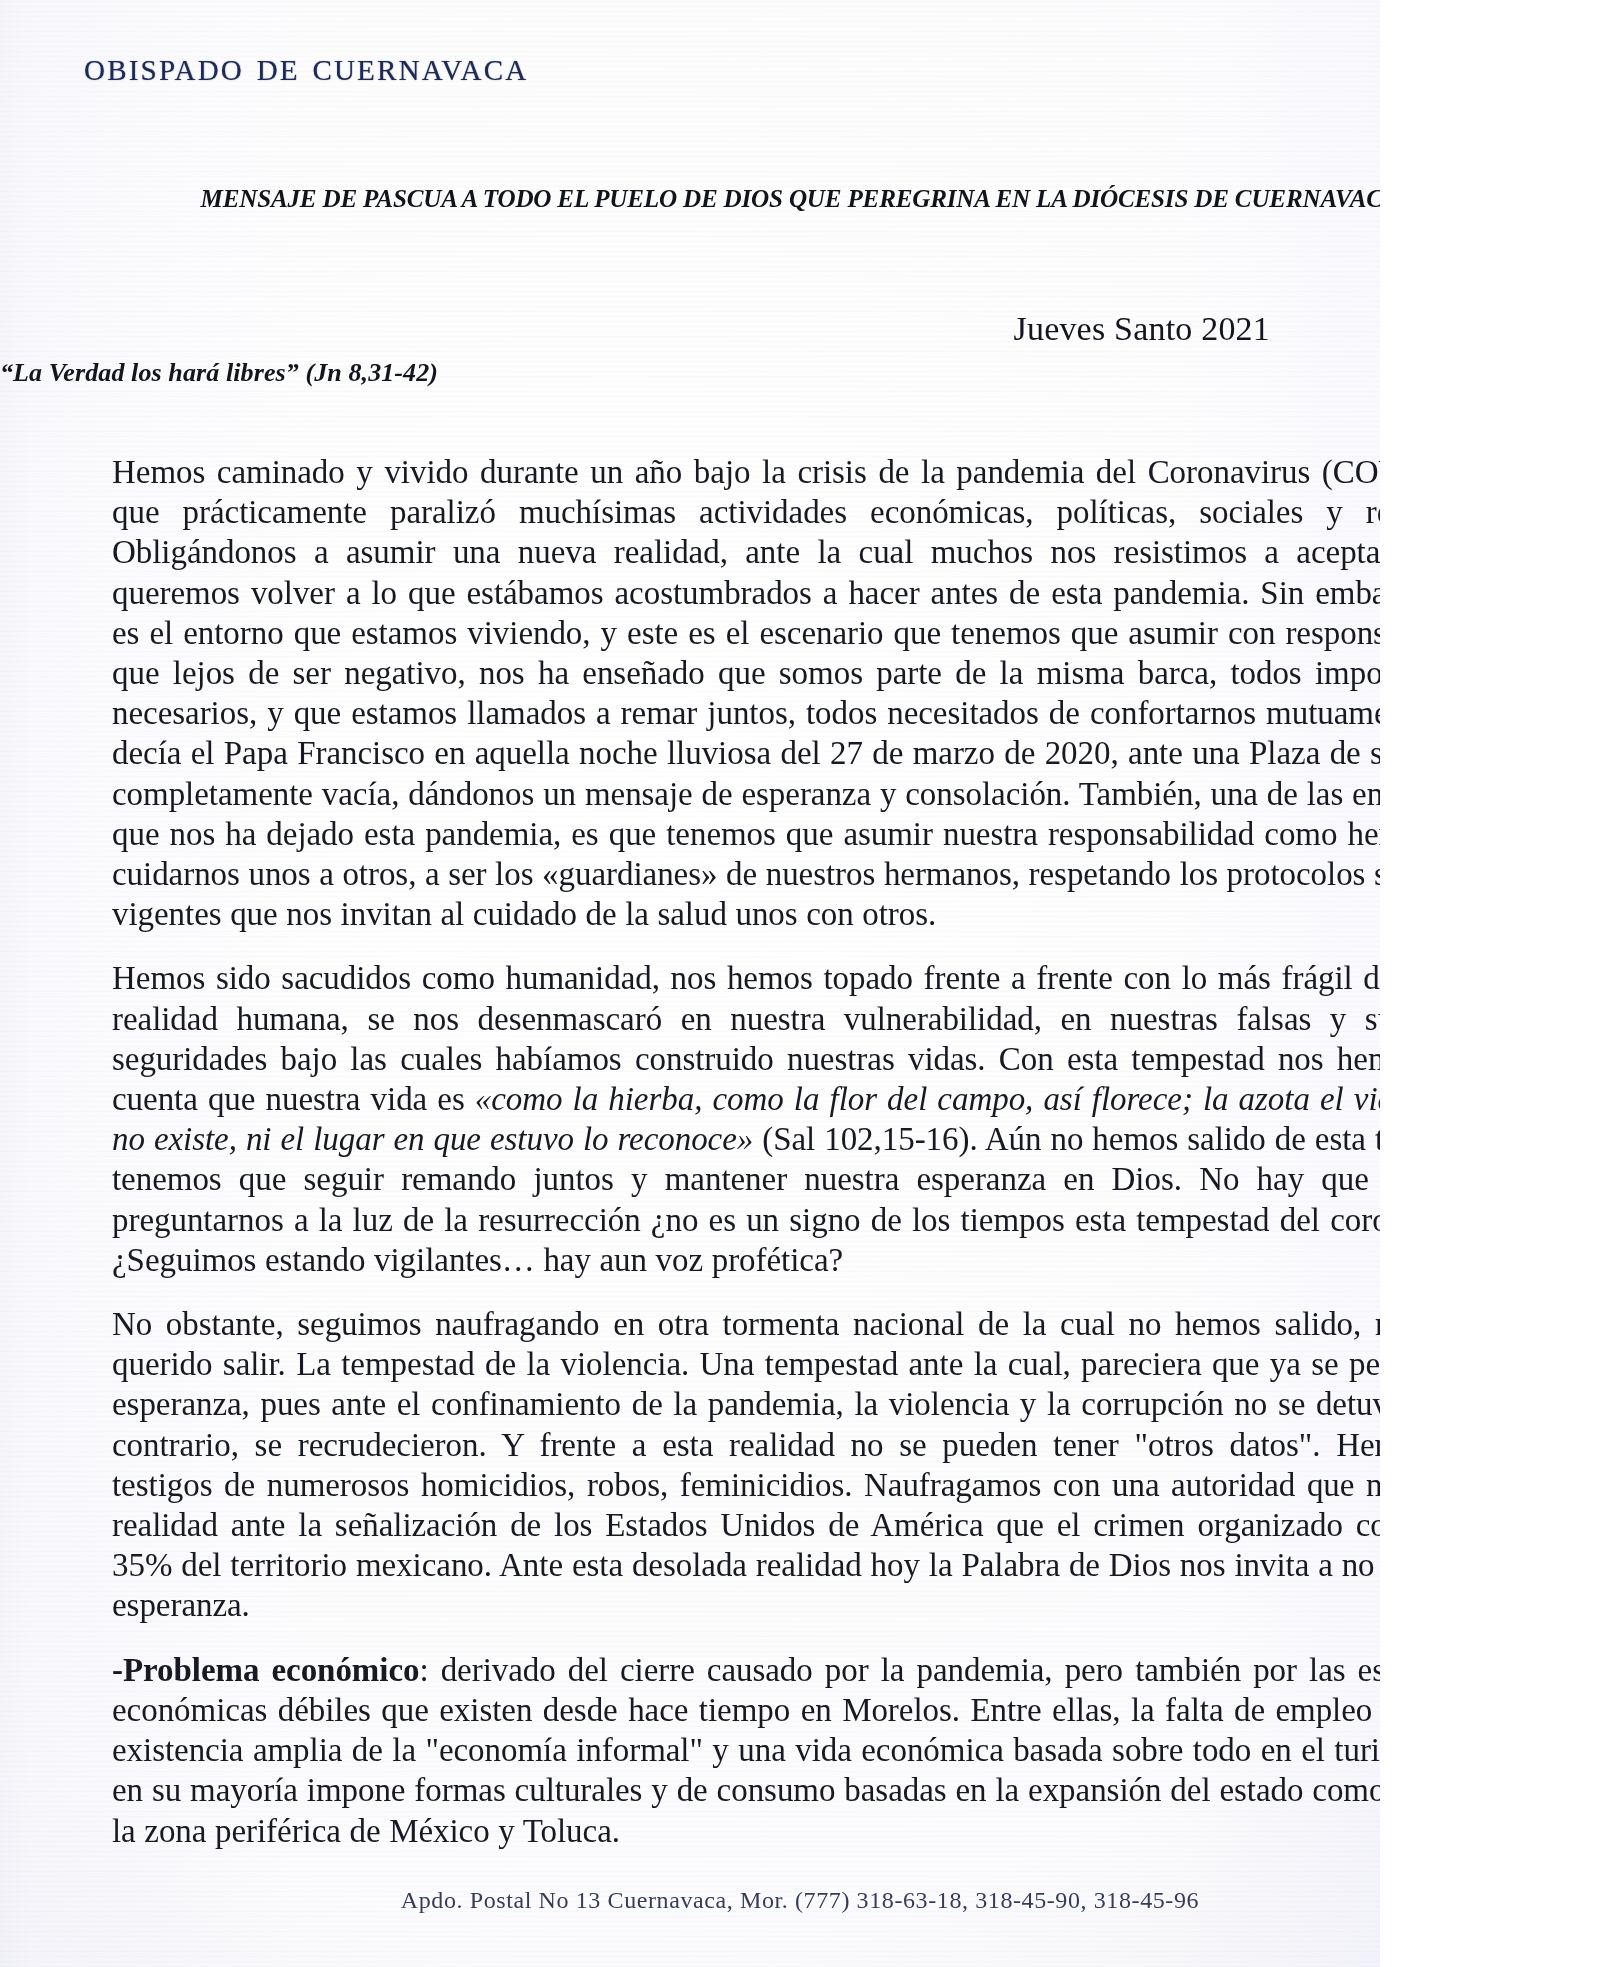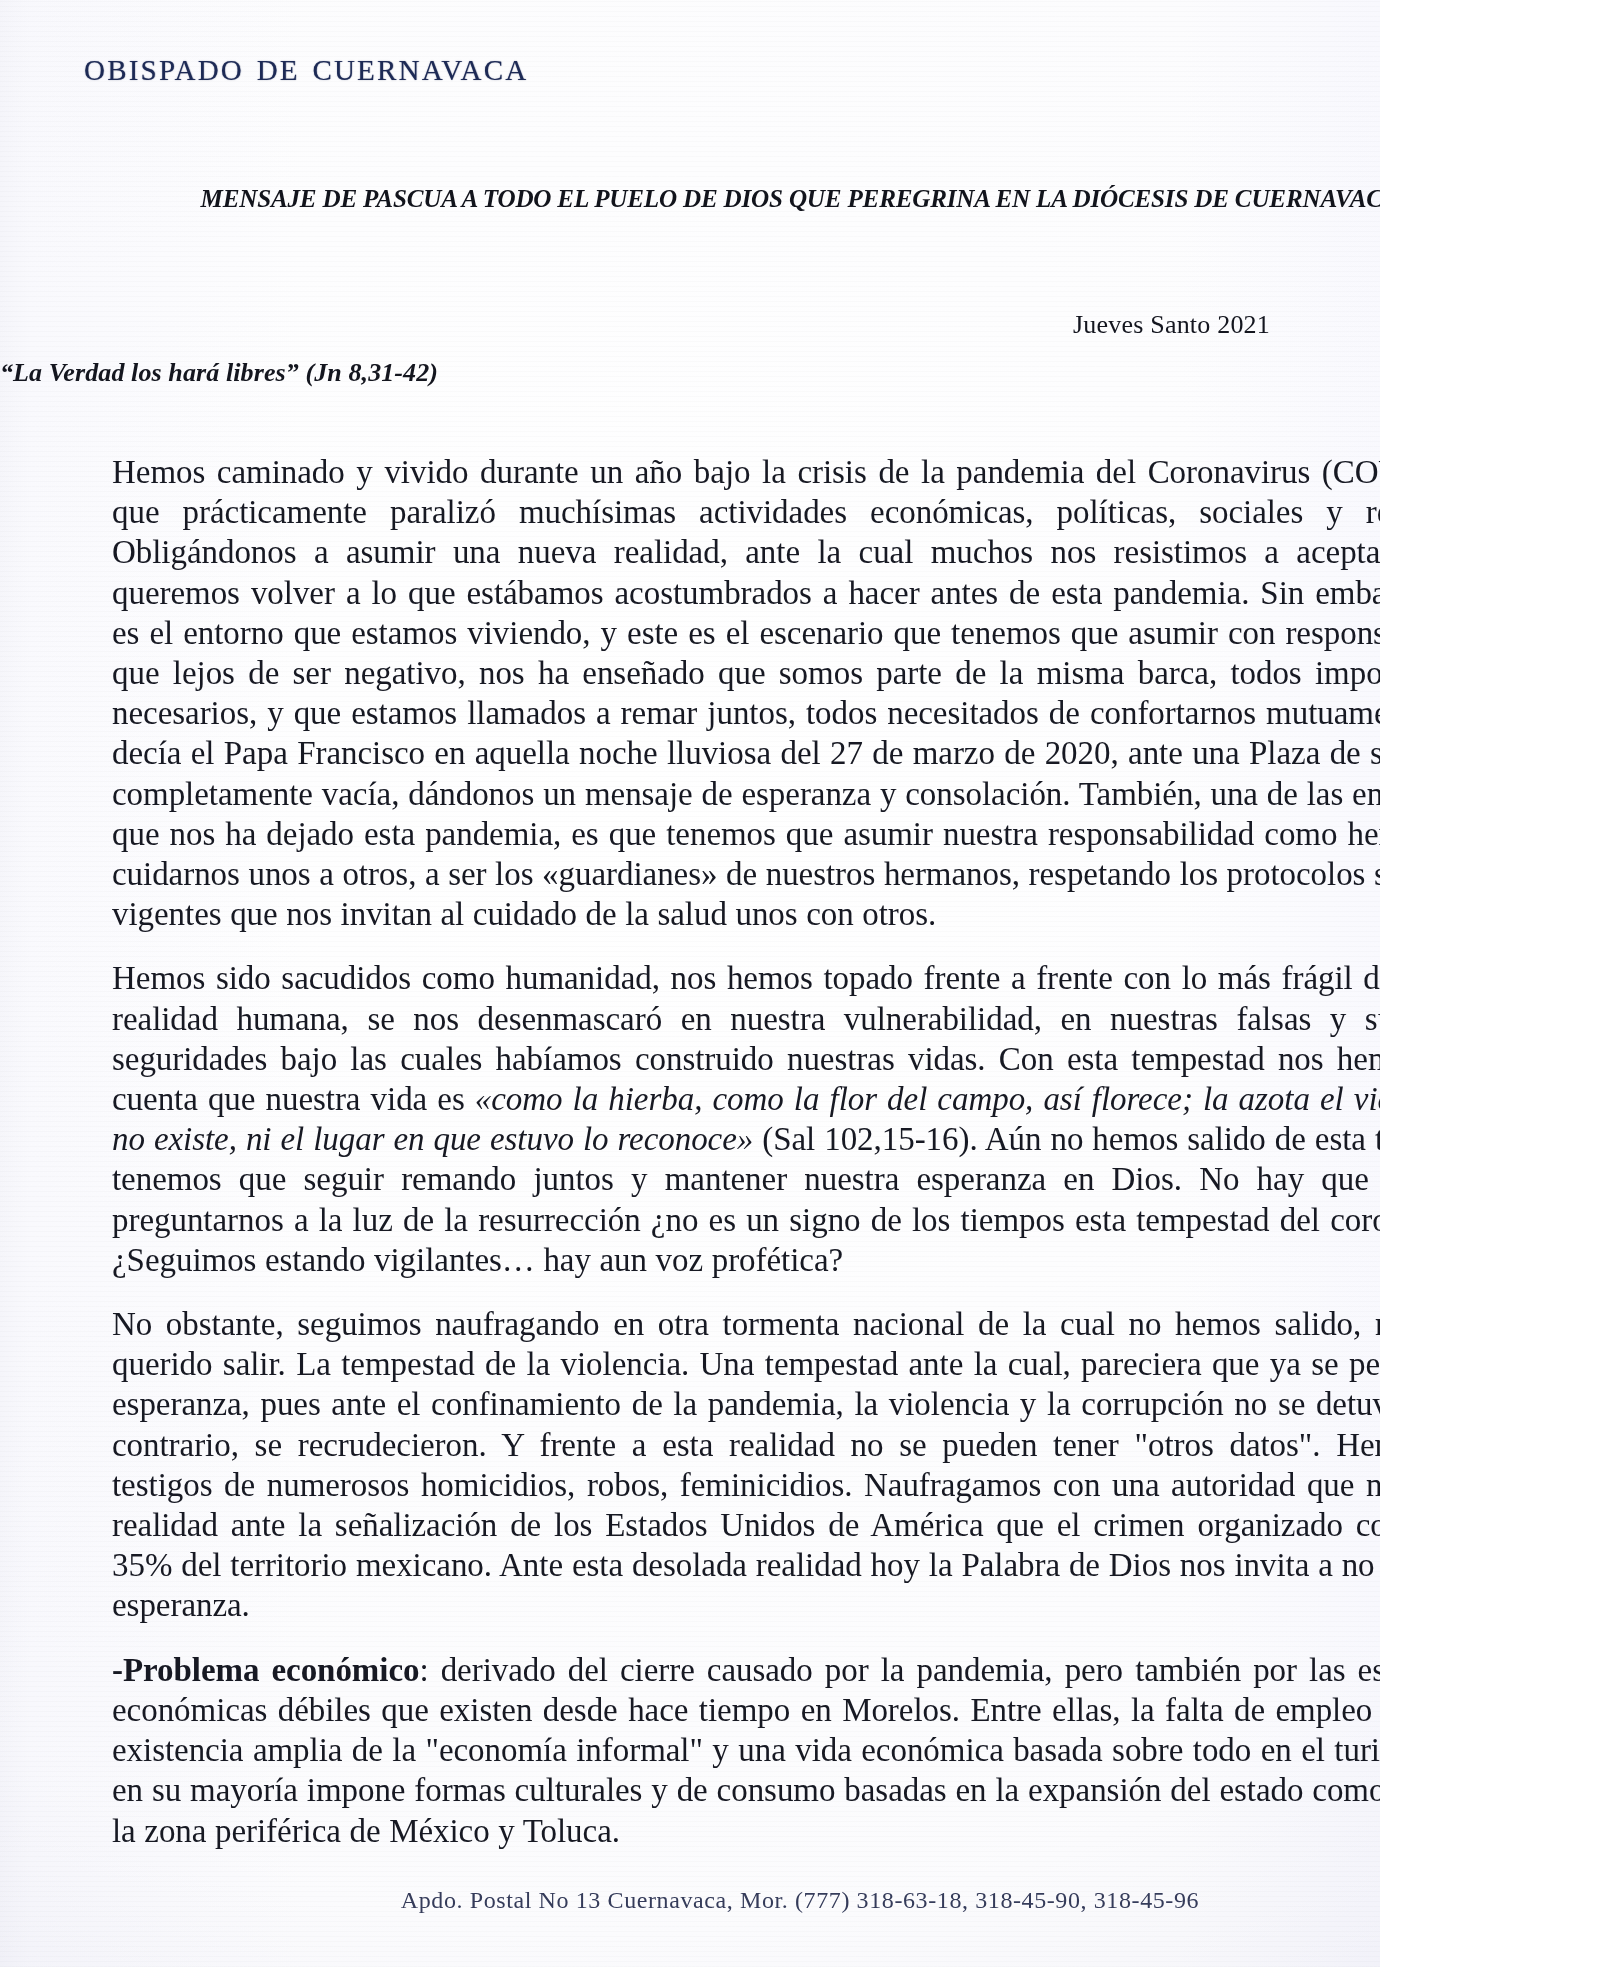--- a/index.html
+++ b/index.html
@@ -98,21 +98,21 @@
     color: #12141c;
     transform: scaleX(0.985);
     white-space: nowrap;
   }
 
   
   .date-line {
     position: absolute;
     right: 110px;
     top: 310px;
-    font-size: 26px;
+    font-size: 34px;
     color: #14161f;
     letter-spacing: 0.2px;
     white-space: nowrap;
   }
 
   
   .scripture {
     position: absolute;
     left: 0;
     top: 358px;

